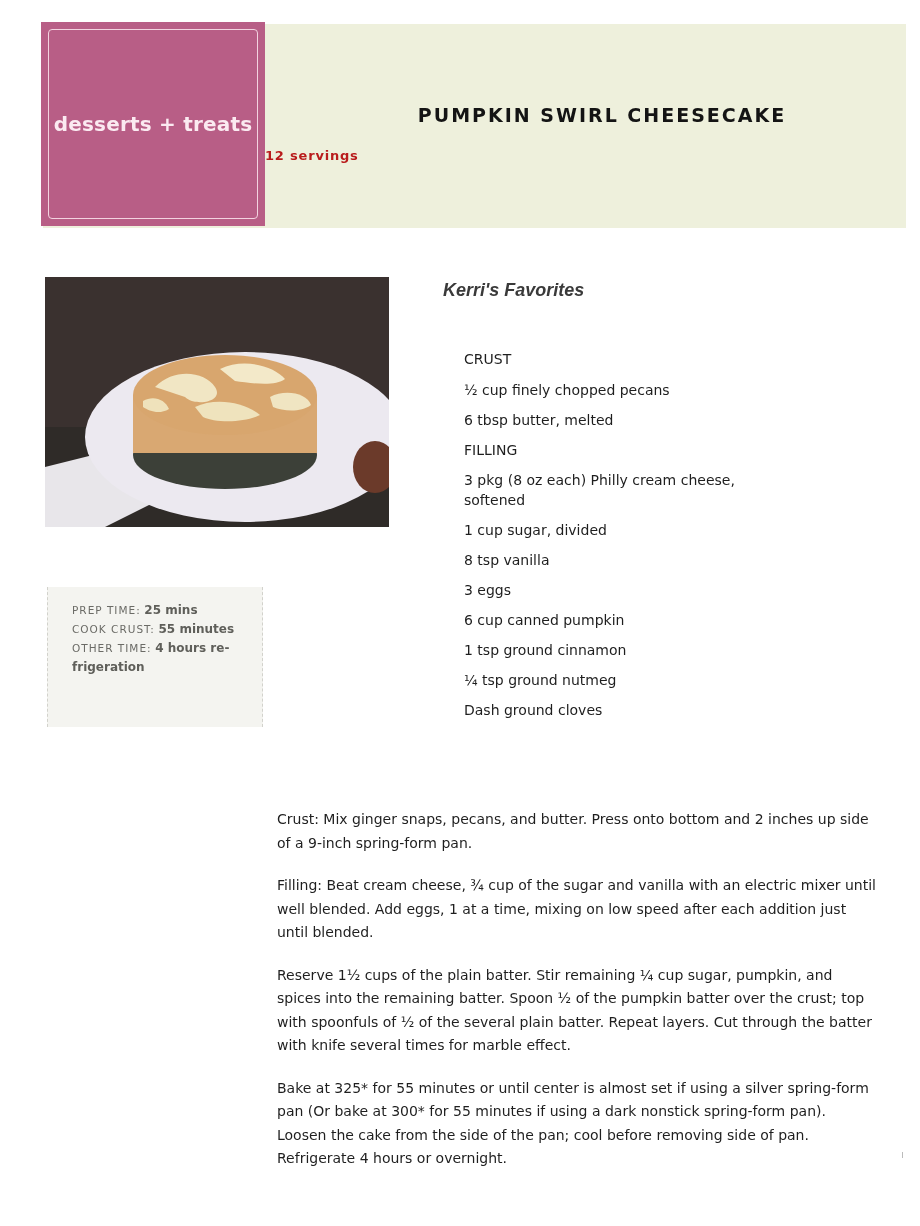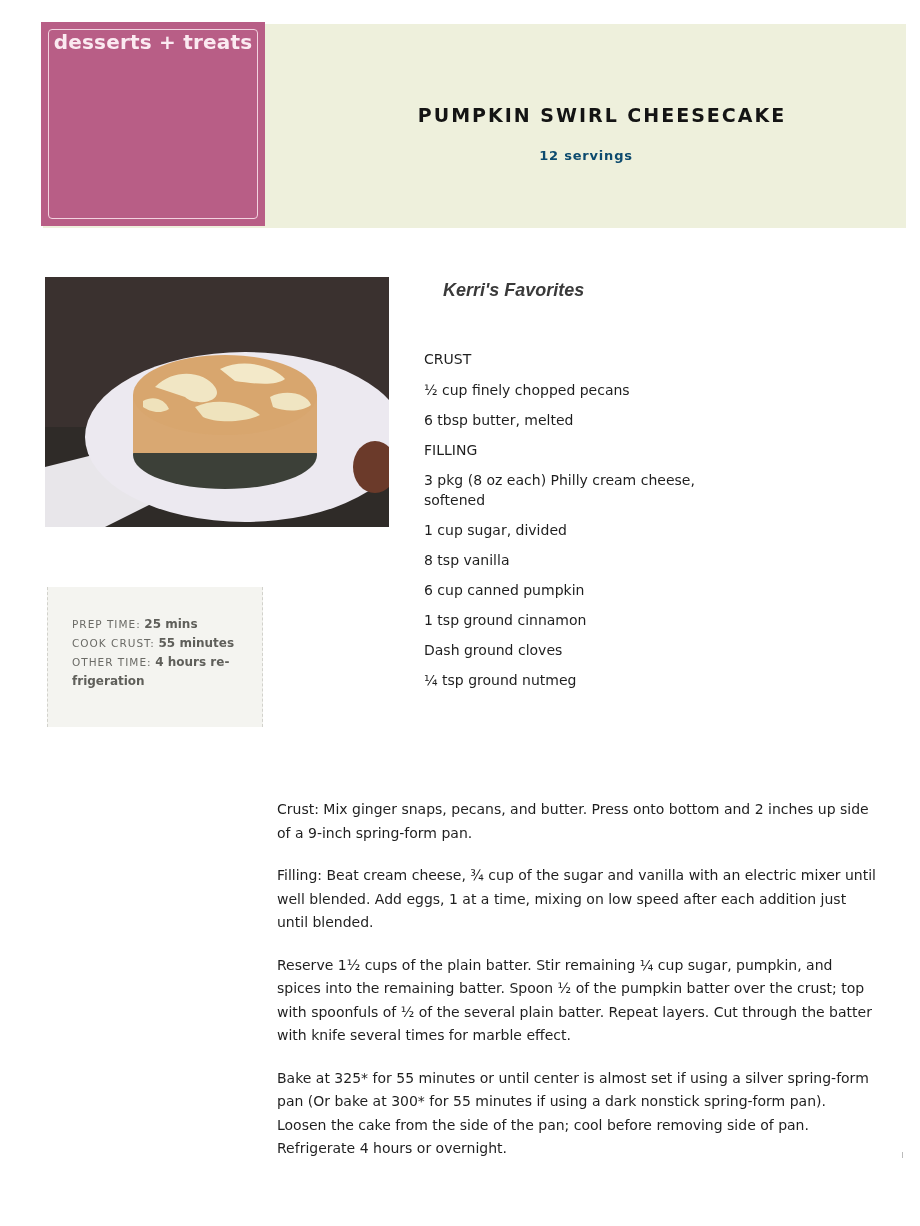--- a/index.html
+++ b/index.html
@@ -11,65 +11,65 @@
     position: absolute; left: 43px; top: 24px; width: 863px; height: 204px;
     background: #eef0dc;
   }
   .category-box {
     position: absolute; left: 41px; top: 22px; width: 224px; height: 204px;
     background: #b85e86;
   }
   .category-inner {
     position: absolute; left: 7px; top: 7px; right: 7px; bottom: 7px;
     border: 1.5px solid #f3d3e0; border-radius: 4px;
-    display: flex; align-items: flex-start; justify-content: center;
+    display: flex; align-items: center; justify-content: center;
   }
   .category-label {
     color: #fbeaf1; font-weight: bold; font-size: 20px; letter-spacing: 0.2px;
     font-family: "DejaVu Sans", sans-serif;
   }
   .recipe-title {
     position: absolute; left: 281px; width: 642px; top: 104px; text-align: center;
     font-weight: bold; font-size: 19px; letter-spacing: 2px; color: #141414;
   }
   .servings {
-    position: absolute; left: 265px; width: 642px; top: 148px; text-align: center;
-    font-weight: bold; font-size: 13px; letter-spacing: 0.8px; color: #0c4a6e;
+    position: absolute; left: 265px; width: 642px; top: 148px; text-align: left;
+    font-weight: bold; font-size: 13px; letter-spacing: 0.8px; color: #b91c1c;
   }
   .photo {
     position: absolute; left: 45px; top: 277px; width: 344px; height: 250px;
     background: linear-gradient(180deg, #3a302e 0%, #3b3230 55%, #332c2a 100%);
     overflow: hidden;
   }
   .photo svg { display: block; }
   .time-card {
     position: absolute; left: 47px; top: 587px; width: 216px; height: 140px;
     background: #f4f4f0;
     border-left: 1px dashed #d2d2cc; border-right: 1px dashed #d2d2cc;
-    box-sizing: border-box; padding: 28px 0 0 24px;
+    box-sizing: border-box; padding: 14px 0 0 24px;
     font-size: 11.5px; line-height: 19px; color: #6b6b66;
   }
   .time-row { width: 180px; }
   .time-key { letter-spacing: 1px; font-size: 10.5px; }
   .time-val { font-weight: bold; color: #5f5f5a; font-size: 12px; }
   .brand {
     position: absolute; left: 443px; top: 280px; font-family: Liberation Sans, sans-serif;
     font-style: italic; font-weight: bold; font-size: 18px; color: #3a3a3a;
   }
   .ingredients {
-    position: absolute; left: 424px; top: 349px; width: 300px;
+    position: absolute; left: 464px; top: 349px; width: 300px;
     font-size: 14px; color: #1e1e1e;
   }
   .ing { line-height: 20px; margin-bottom: 10px; }
   .ing.first { margin-bottom: 11px; }
   .instructions {
     position: absolute; left: 277px; top: 792px; width: 600px;
     font-size: 14px; line-height: 23.5px; color: #1f1f1f;
   }
-  .instructions p { margin: 6px 0 19px 0; }
+  .instructions p { margin: 16px 0 19px 0; }
   .edge-mark {
     position: absolute; left: 902px; top: 1152px; width: 1px; height: 6px; background: #bbb;
   }
 </style>
 </head>
 <body>
 
 <div class="header-band"></div>
 <div class="category-box">
   <div class="category-inner">
@@ -115,24 +115,25 @@
 <div class="brand">Kerri's Favorites</div>
 
 <div class="ingredients">
   <div class="ing first">CRUST</div>
   <div class="ing">½ cup finely chopped pecans</div>
   <div class="ing">6 tbsp butter, melted</div>
   <div class="ing">FILLING</div>
   <div class="ing">3 pkg (8 oz each) Philly cream cheese, softened</div>
   <div class="ing">1 cup sugar, divided</div>
   <div class="ing">8 tsp vanilla</div>
+  <div class="ing">3 eggs</div>
   <div class="ing">6 cup canned pumpkin</div>
   <div class="ing">1 tsp ground cinnamon</div>
+  <div class="ing">¼ tsp ground nutmeg</div>
   <div class="ing">Dash ground cloves</div>
-  <div class="ing">¼ tsp ground nutmeg</div>
 </div>
 
 <div class="instructions">
   <p>Crust: Mix ginger snaps, pecans, and butter. Press onto bottom and 2 inches up side of a 9-inch spring-form pan.</p>
   <p>Filling: Beat cream cheese, ¾ cup of the sugar and vanilla with an electric mixer until well blended. Add eggs, 1 at a time, mixing on low speed after each addition just until blended.</p>
   <p>Reserve 1½ cups of the plain batter. Stir remaining ¼ cup sugar, pumpkin, and spices into the remaining batter. Spoon ½ of the pumpkin batter over the crust; top with spoonfuls of ½ of the several plain batter. Repeat layers. Cut through the batter with knife several times for marble effect.</p>
   <p>Bake at 325* for 55 minutes or until center is almost set if using a silver spring-form pan (Or bake at 300* for 55 minutes if using a dark nonstick spring-form pan). Loosen the cake from the side of the pan; cool before removing side of pan. Refrigerate 4 hours or overnight.</p>
 </div>
 
 <div class="edge-mark"></div>

